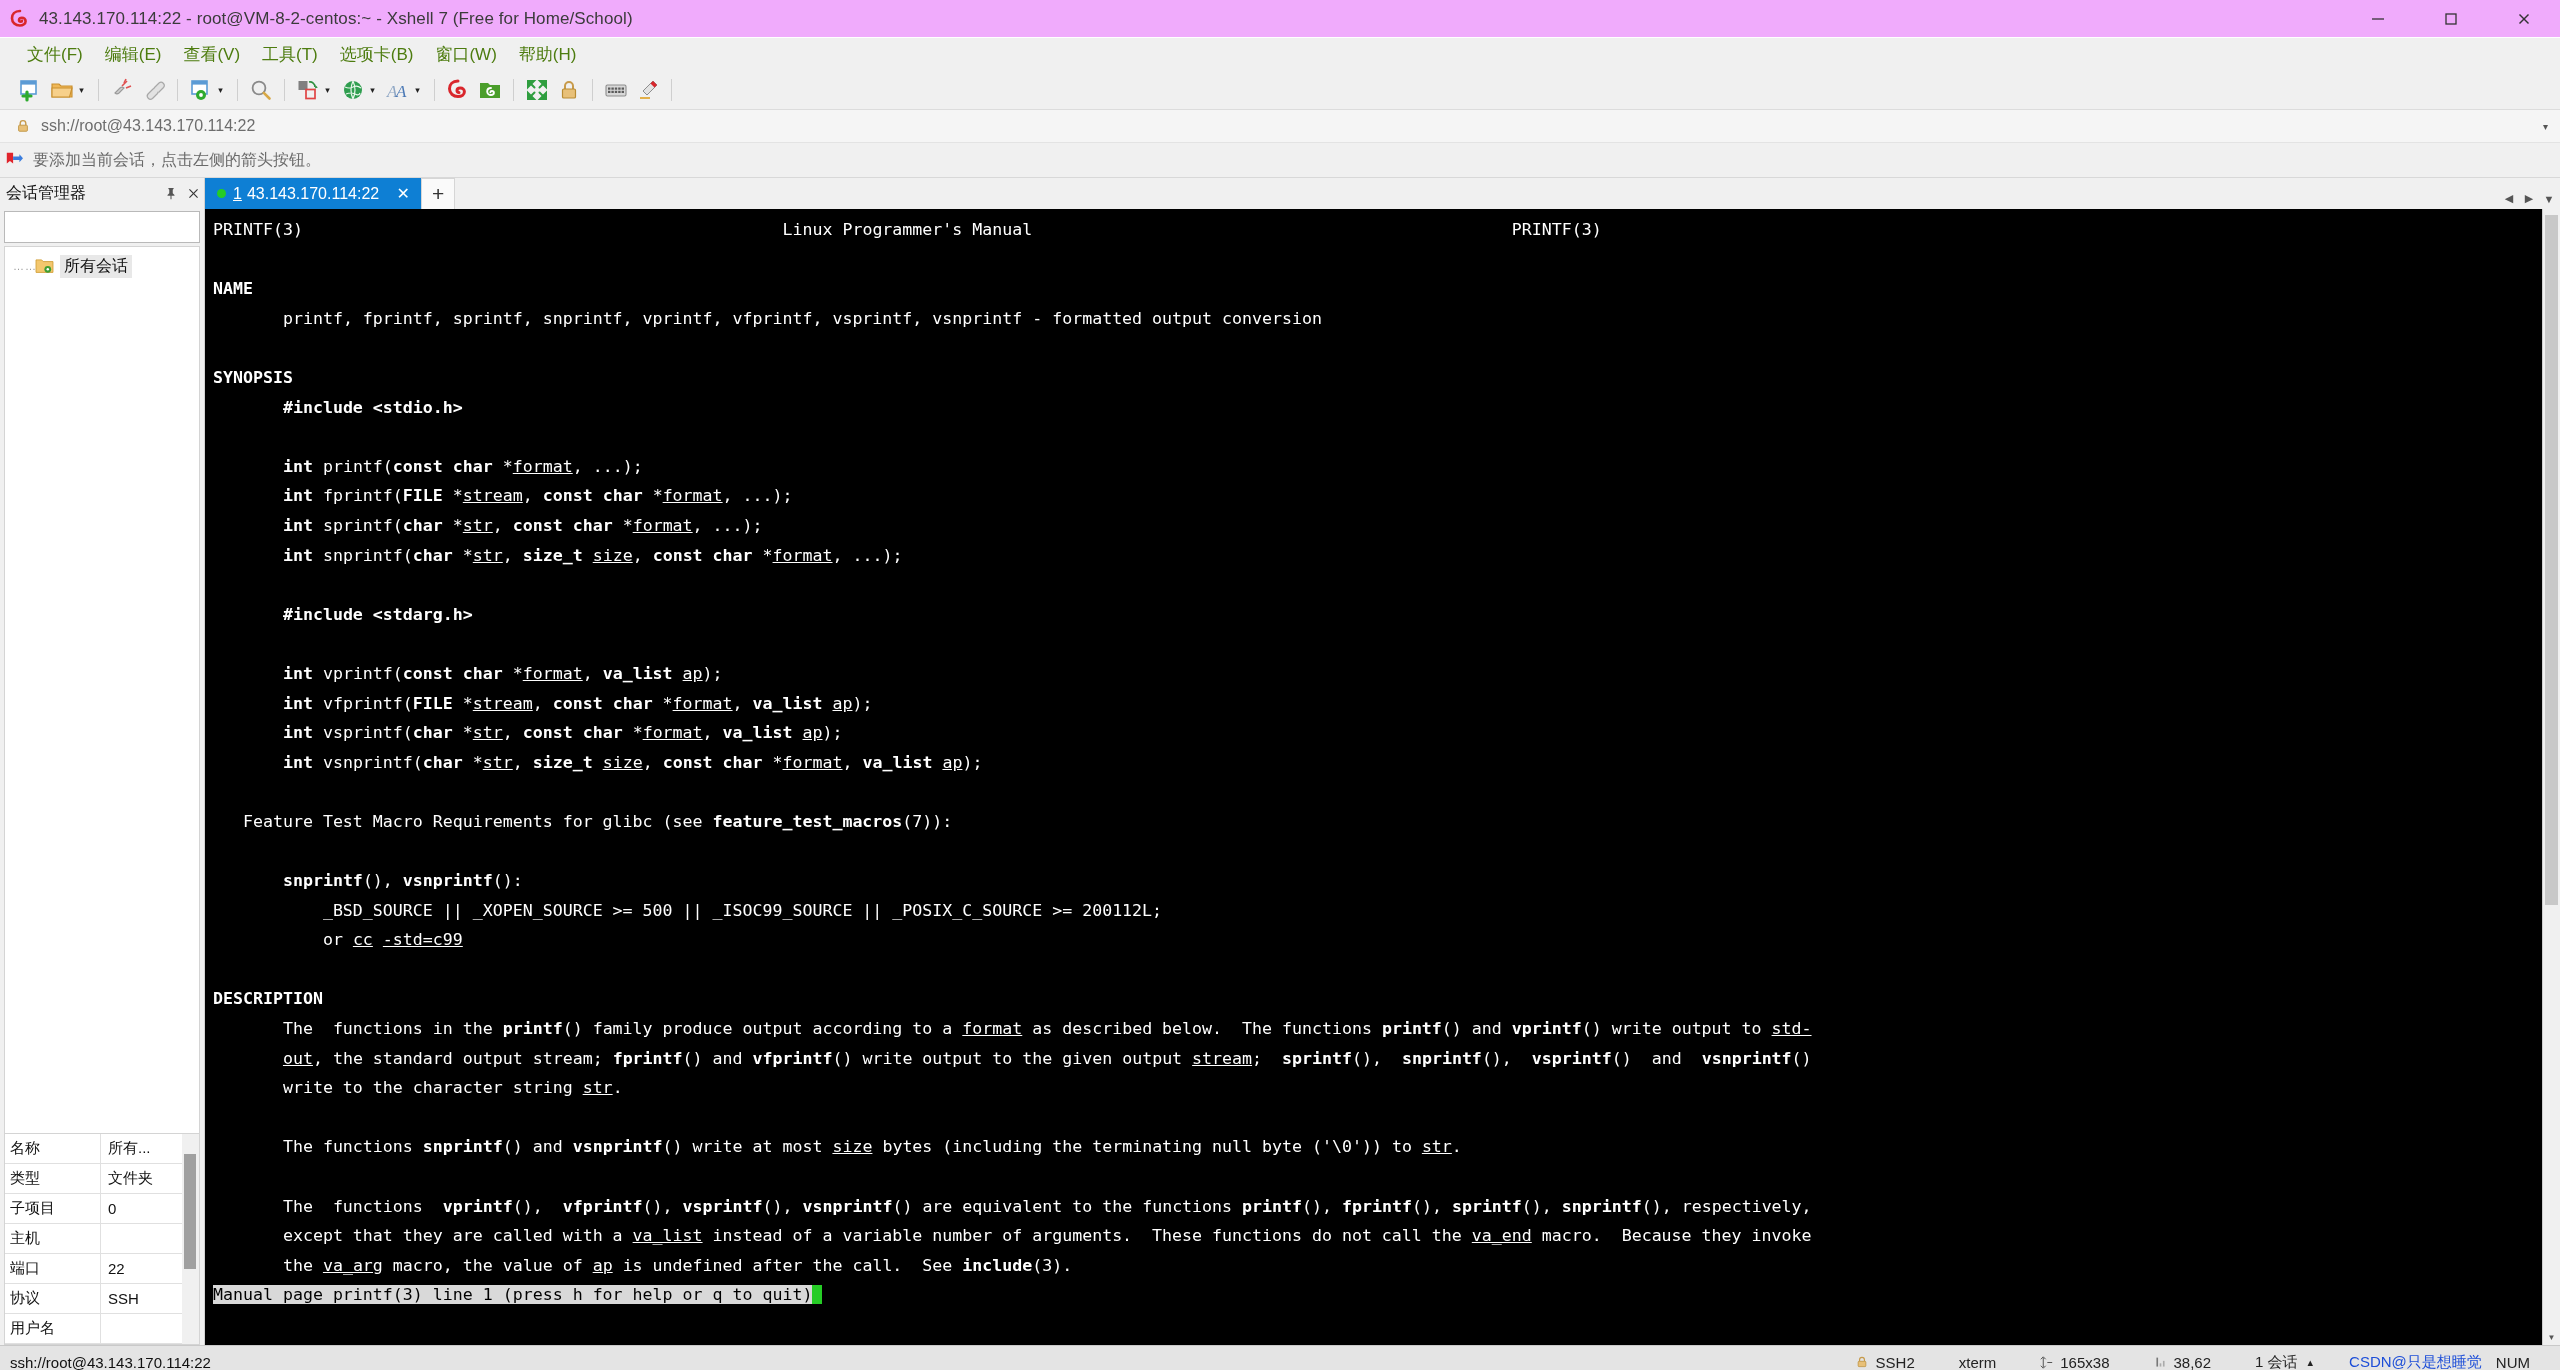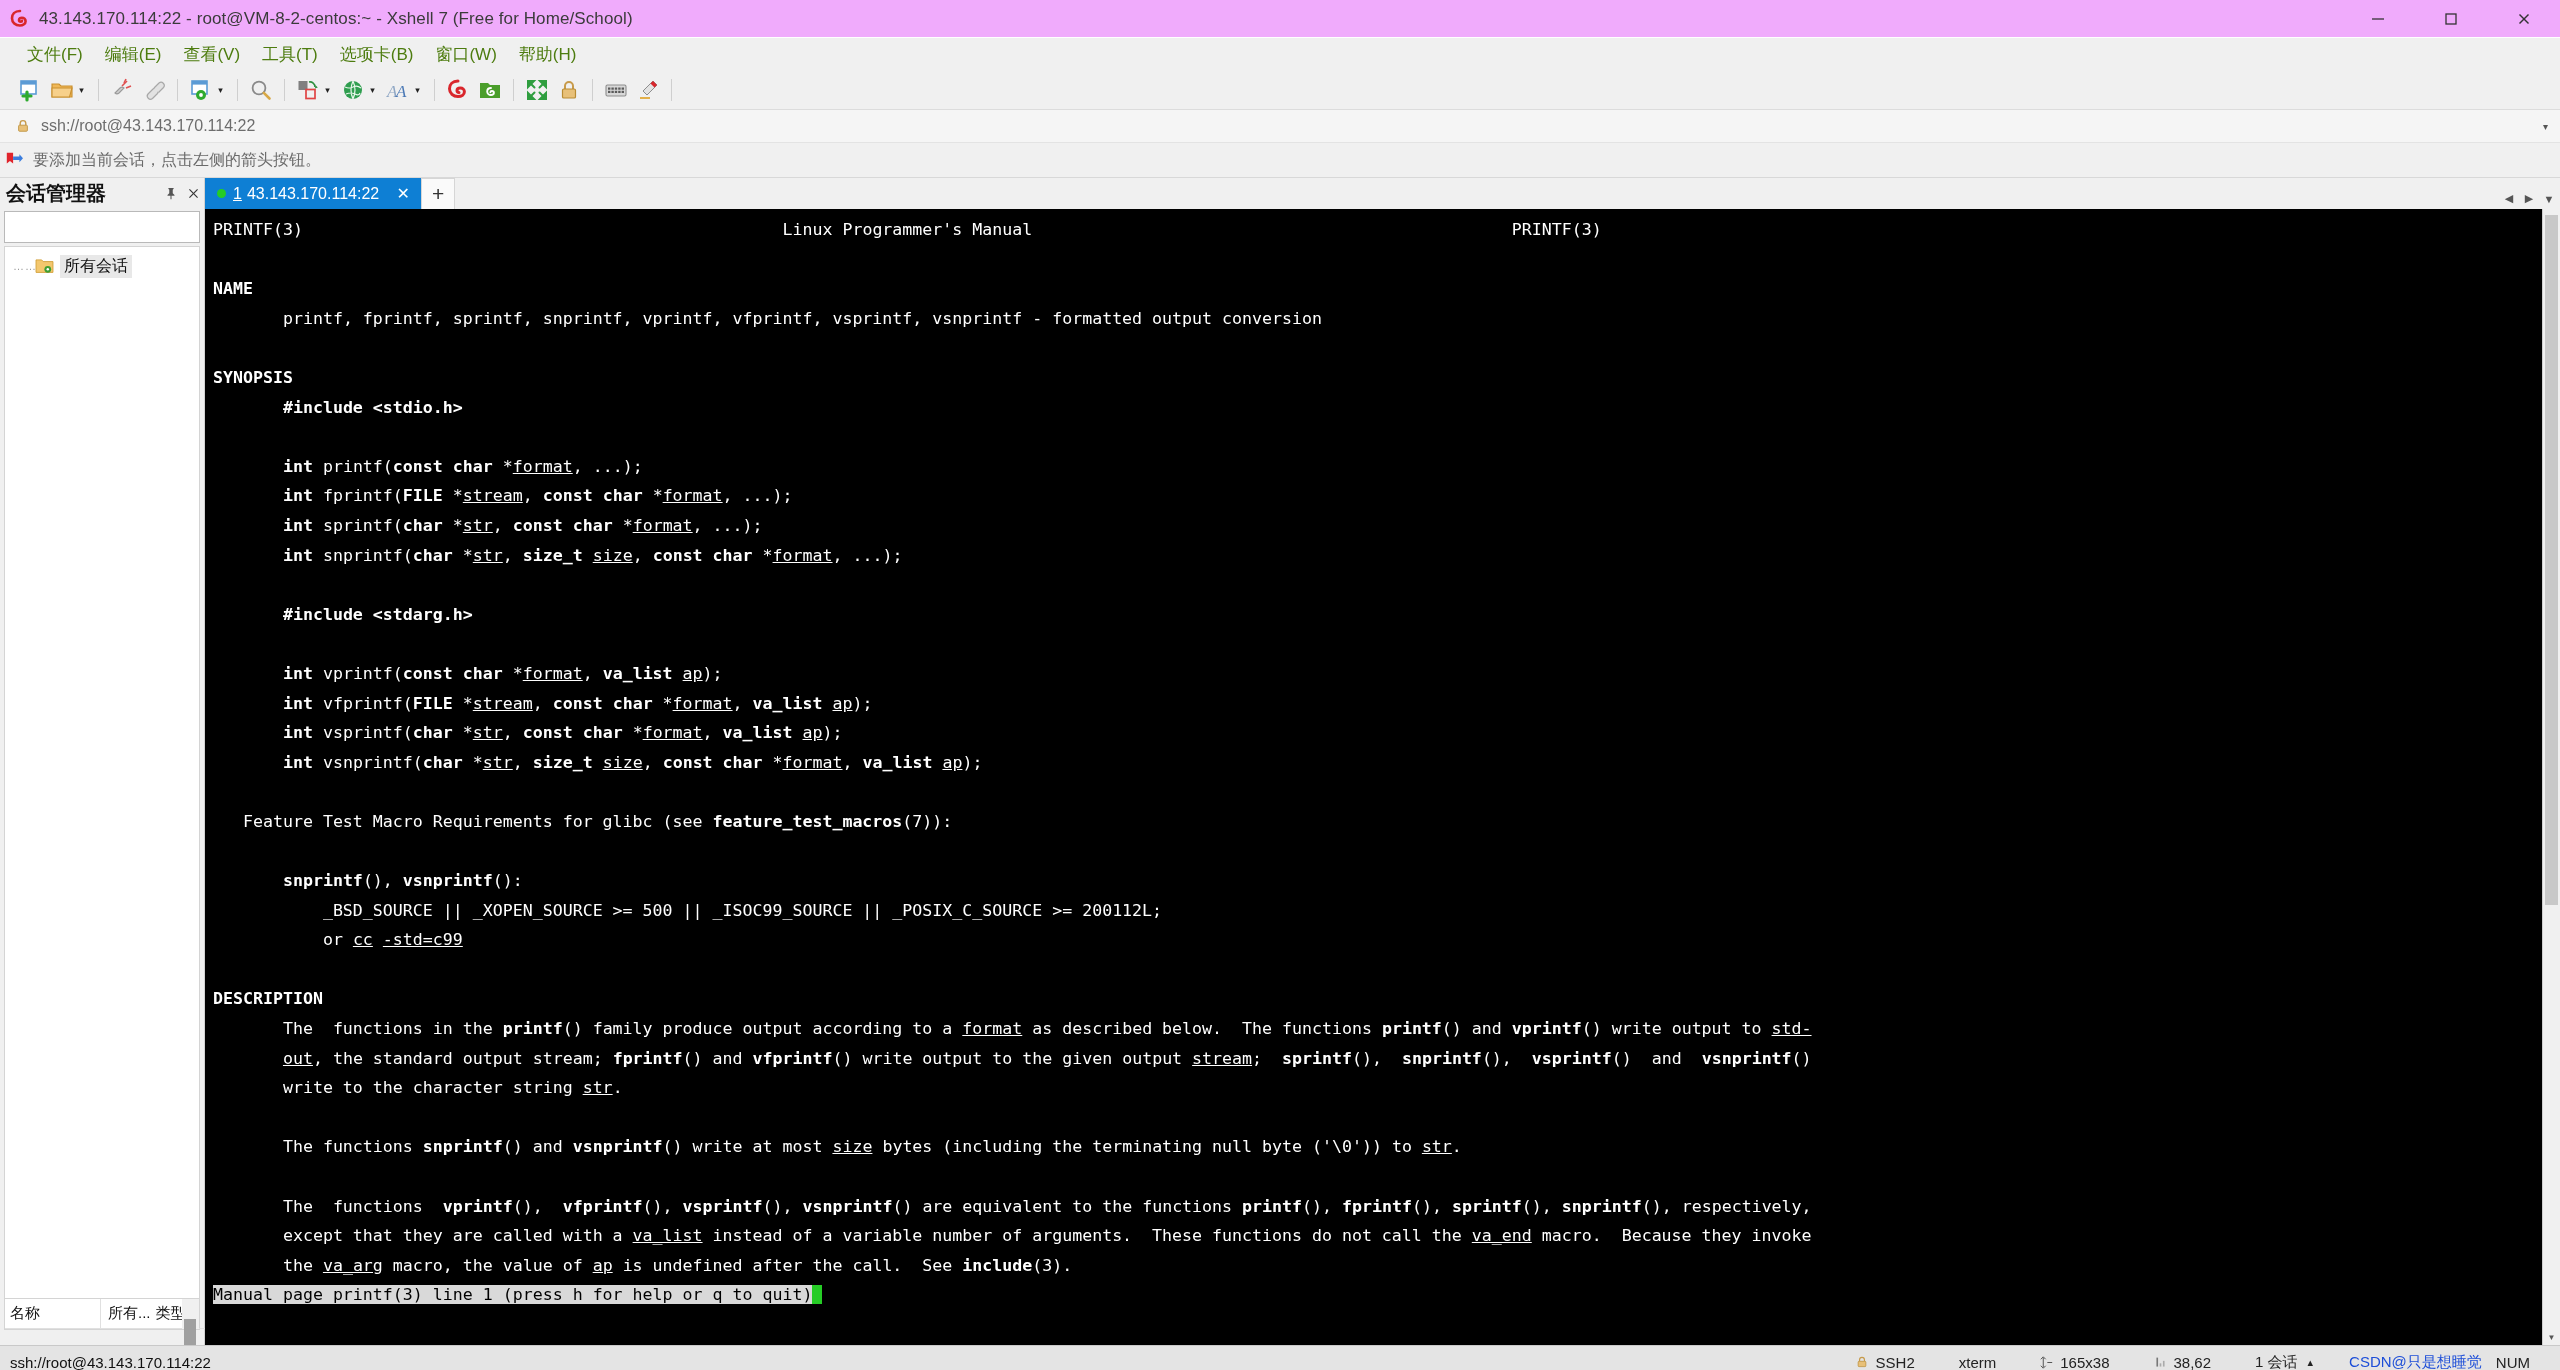--- a/index.html
+++ b/index.html
@@ -149,21 +149,21 @@
     background: #f0f0f0;
     border-right: 1px solid #d2d2d2;
   }
   .lp-header {
     height: 31px;
     display: flex;
     align-items: center;
     background: #f0f0f0;
     padding-left: 6px;
   }
-  .lp-title { font-size: 20px; color: #111; flex: 1 1 auto; font-weight: bold; }
+  .lp-title { font-size: 16px; color: #111; flex: 1 1 auto; }
   .lp-btn { width: 22px; height: 22px; display:flex;align-items:center;justify-content:center;color:#333; }
   .lp-search {
     height: 30px;
     margin: 2px 4px 0 4px;
     background: #ffffff;
     border: 1px solid #b9b9b9;
     display: flex;
     align-items: center;
     position: relative;
   }
@@ -202,24 +202,24 @@
   }
   .tree-folder { width: 22px; height: 18px; margin-right: 5px; display:flex;align-items:center;justify-content:center;}
   .tree-label {
     background: #e8e8e8;
     padding: 1px 4px;
     color: #111;
   }
   .lp-props {
     flex: 0 0 auto;
     background: #ffffff;
-    margin: 0 4px 15px 4px;
+    margin: 0 4px 0 4px;
     border: 1px solid #d4d4d4;
     display: flex;
-    flex-direction: row;
+    flex-direction: column;
     position: relative;
   }
   .prop-row {
     display: flex;
     height: 29px;
     border-bottom: 1px solid #e0e0e0;
     font-size: 15px;
     color: #111;
     align-items: center;
   }

